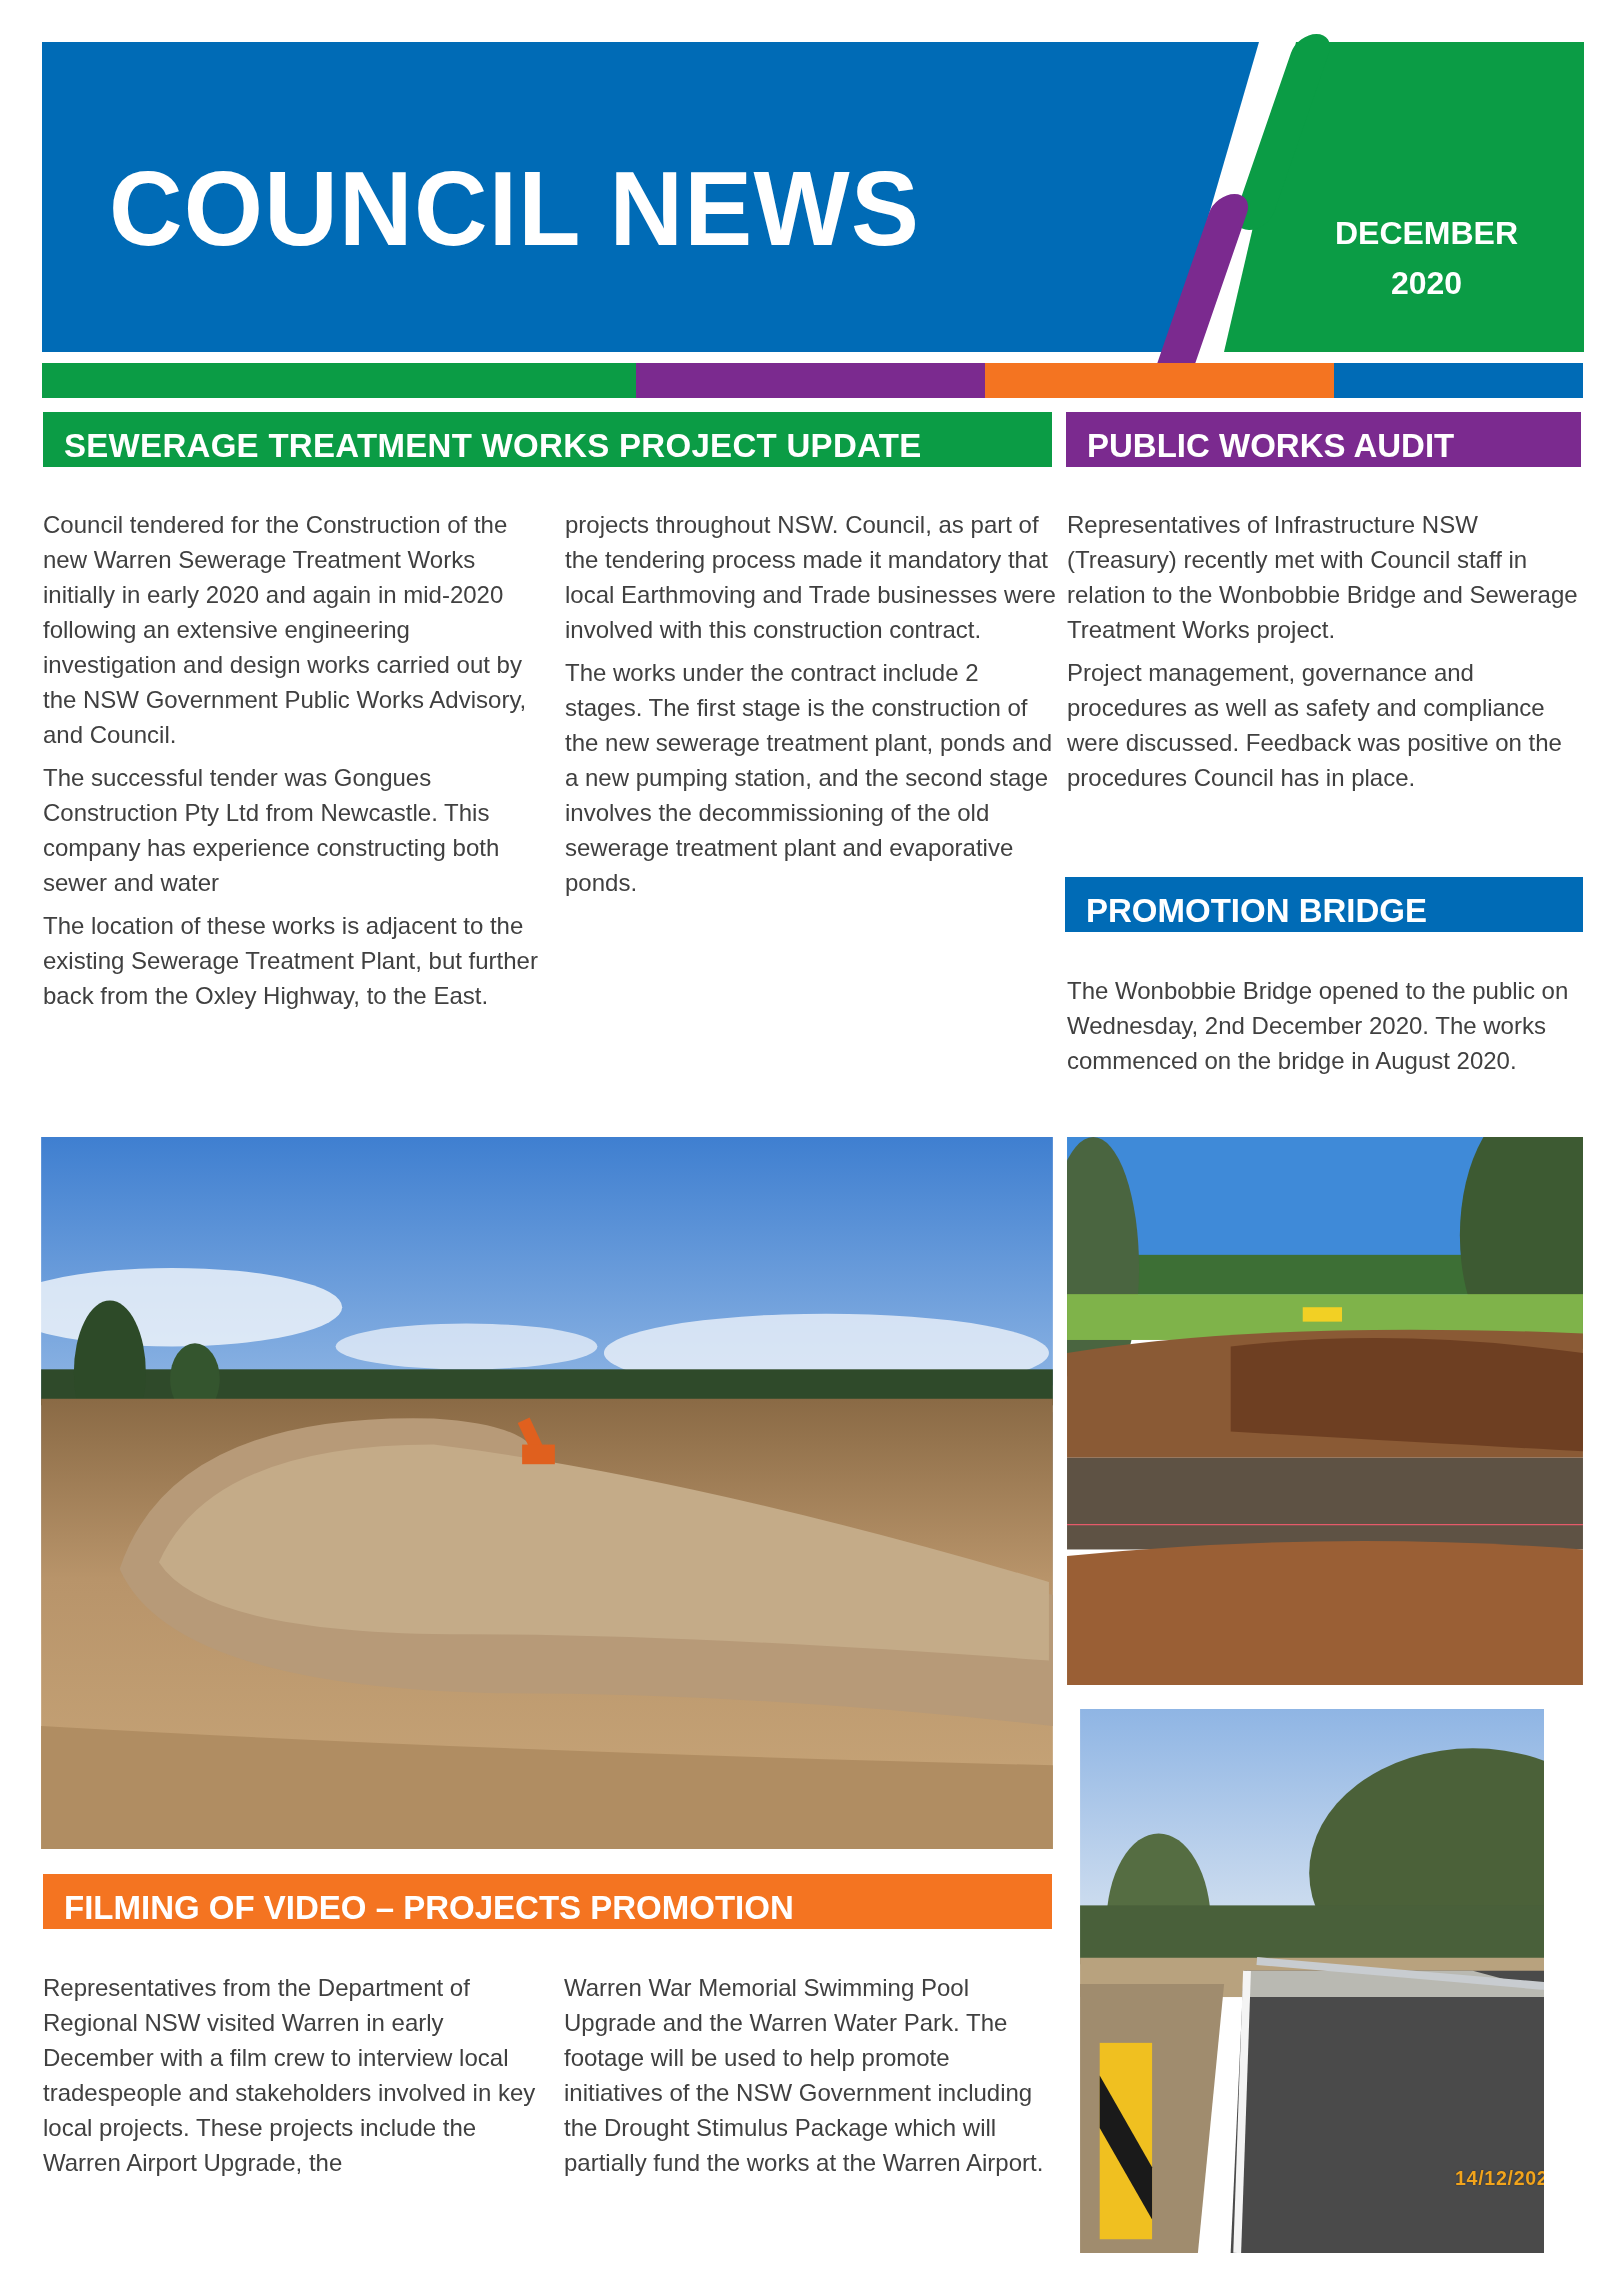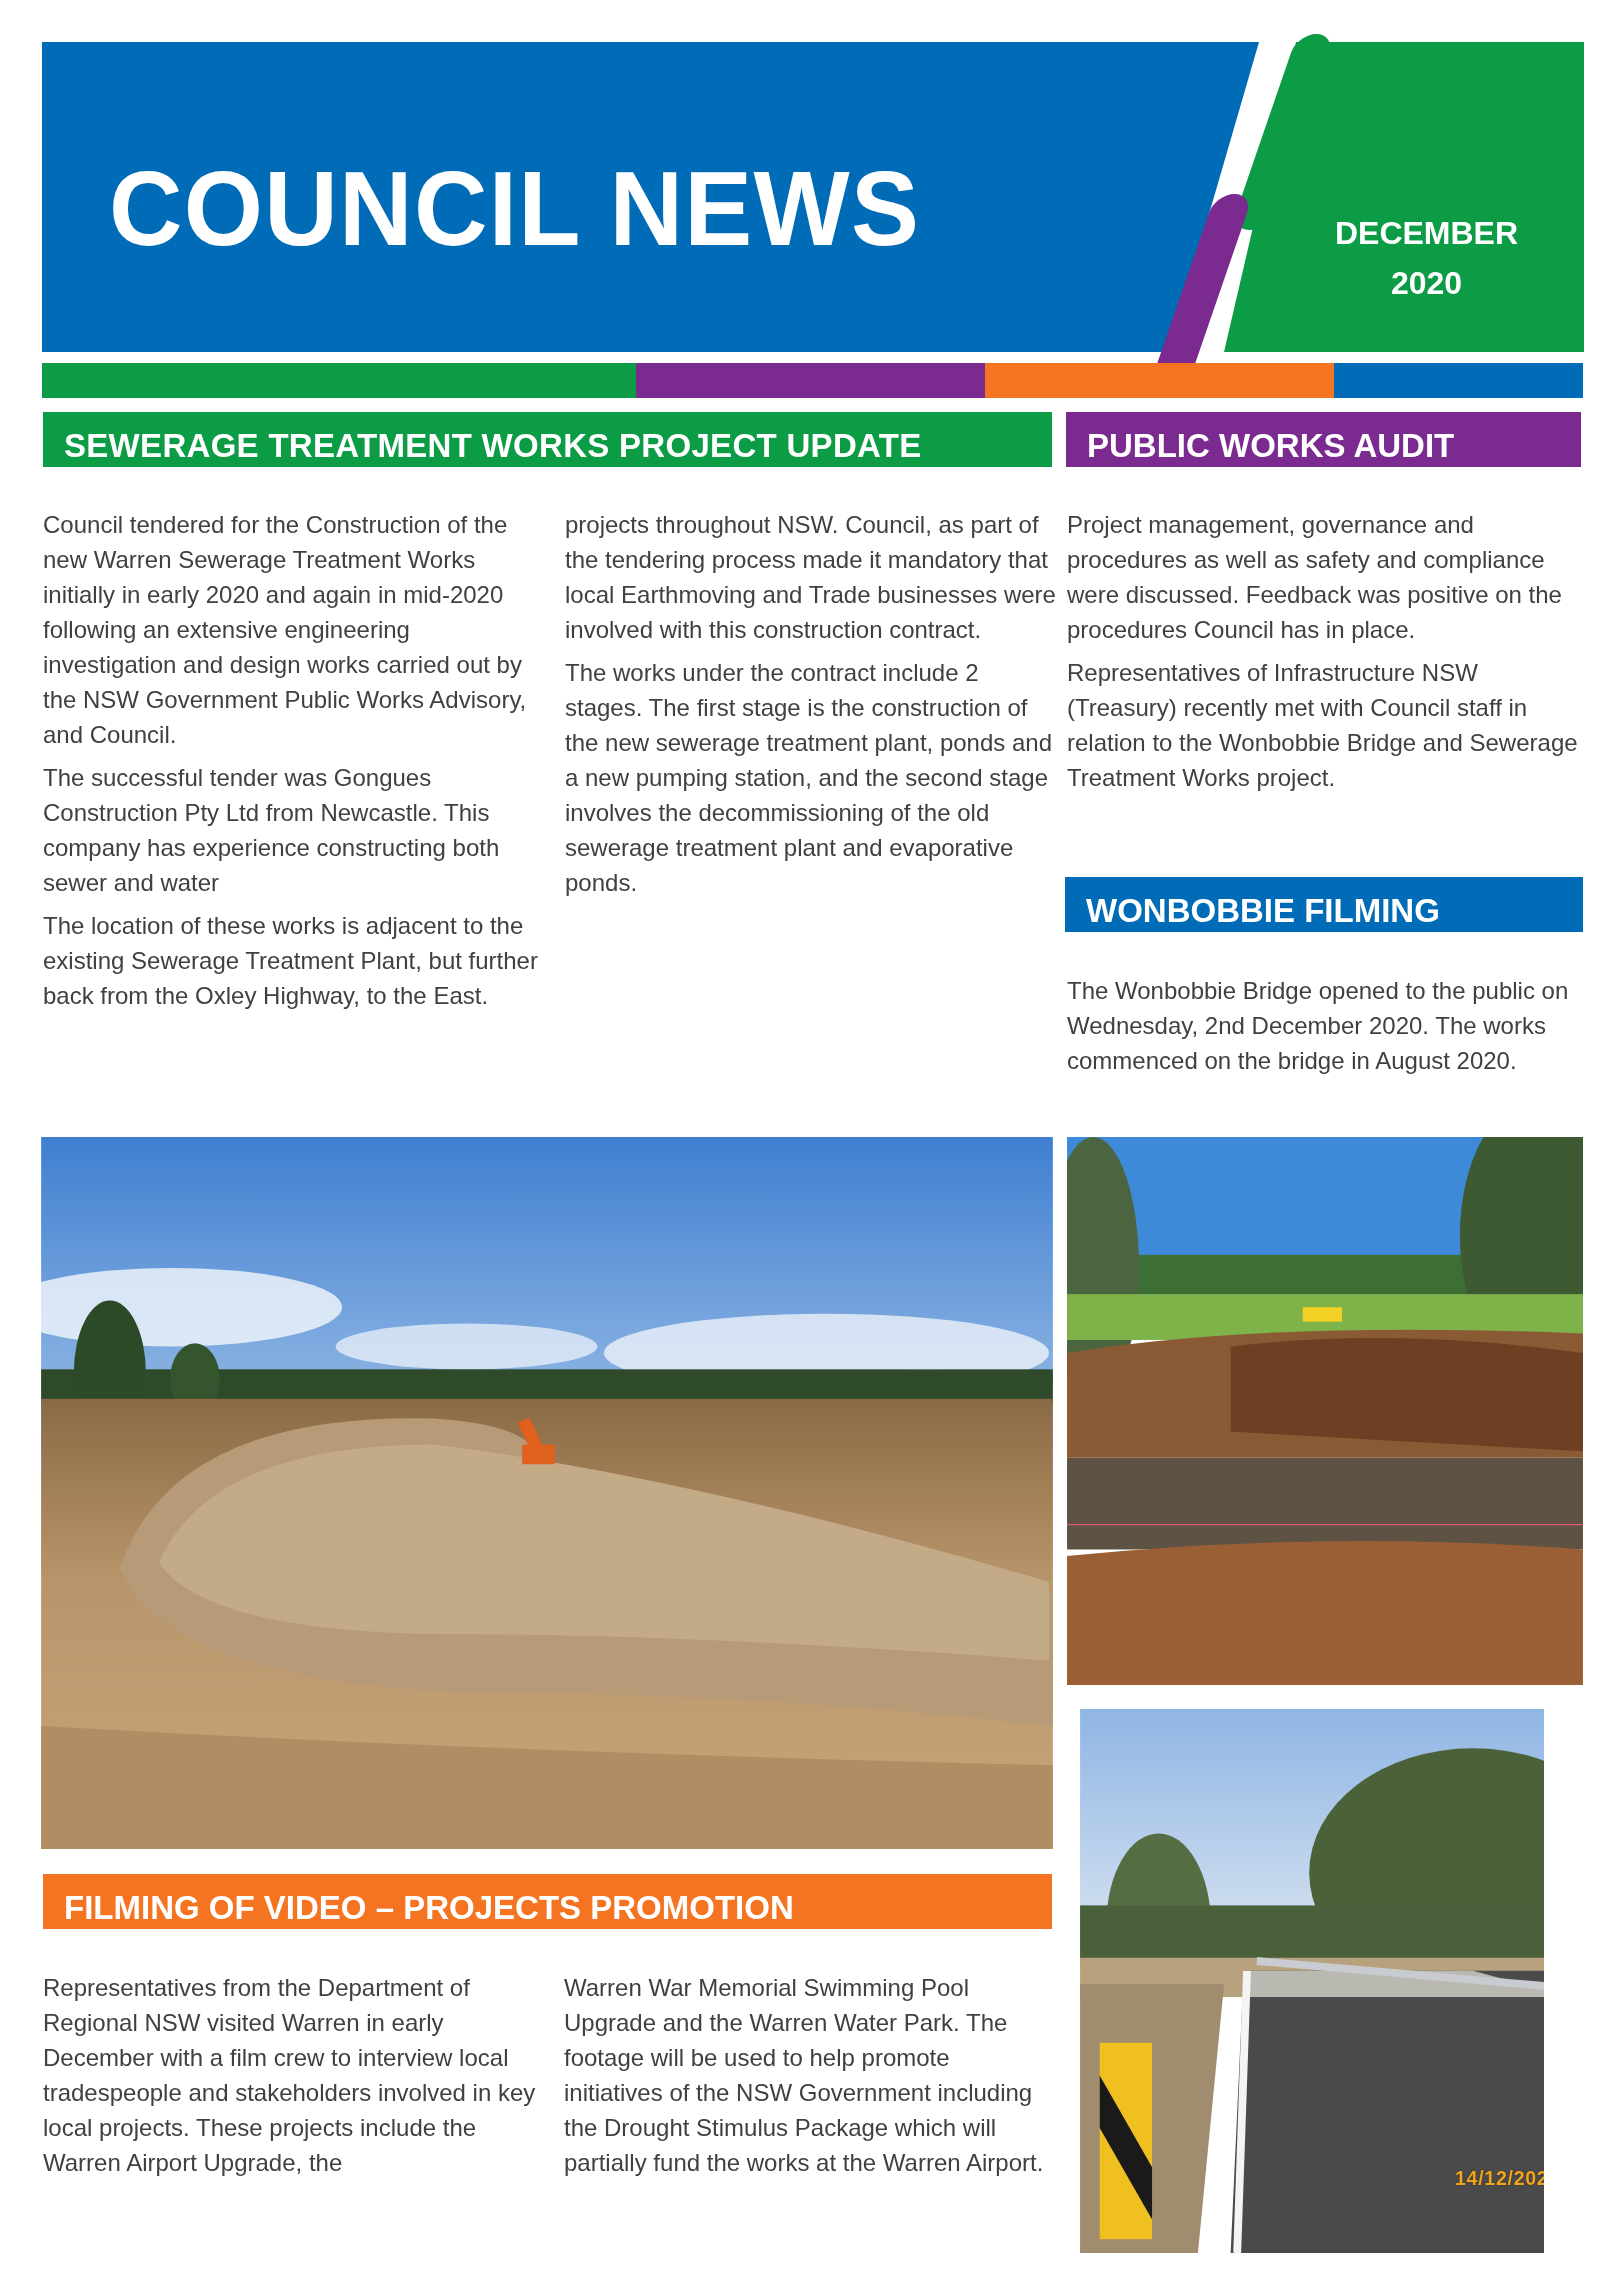--- a/index.html
+++ b/index.html
@@ -48,25 +48,25 @@
   <p>The location of these works is adjacent to the existing Sewerage Treatment Plant, but further back from the Oxley Highway, to the East.</p>
 </div>
 
 <div class="abs body-col" style="left:565px;top:507px;width:494px;">
   <p>projects throughout NSW. Council, as part of the tendering process made it mandatory that local Earthmoving and Trade businesses were involved with this construction contract.</p>
   <p>The works under the contract include 2 stages. The first stage is the construction of the new sewerage treatment plant, ponds and a new pumping station, and the second stage involves the decommissioning of the old sewerage treatment plant and evaporative ponds.</p>
 </div>
 
 <div class="abs heading" style="left:1066px;top:412px;width:515px;background:#7b2a8f;">PUBLIC WORKS AUDIT</div>
 <div class="abs body-col" style="left:1067px;top:507px;width:517px;">
+  <p>Representatives of Infrastructure NSW (Treasury) recently met with Council staff in relation to the Wonbobbie Bridge and Sewerage Treatment Works project.</p>
   <p>Project management, governance and procedures as well as safety and compliance were discussed. Feedback was positive on the procedures Council has in place.</p>
-  <p>Representatives of Infrastructure NSW (Treasury) recently met with Council staff in relation to the Wonbobbie Bridge and Sewerage Treatment Works project.</p>
 </div>
 
-<div class="abs heading" style="left:1065px;top:877px;width:518px;background:#006bb6;">WONBOBBIE FILMING</div>
+<div class="abs heading" style="left:1065px;top:877px;width:518px;background:#006bb6;">PROMOTION BRIDGE</div>
 <div class="abs body-col" style="left:1067px;top:973px;width:517px;">
   <p>The Wonbobbie Bridge opened to the public on Wednesday, 2nd December 2020. The works commenced on the bridge in August 2020.</p>
 </div>
 
 <div class="abs photo" style="left:41px;top:1137px;width:1012px;height:712px;">
   <svg width="1012" height="712" viewBox="0 0 1546 1088">
     <defs>
       <linearGradient id="sky1" x1="0" y1="0" x2="0" y2="1">
         <stop offset="0" stop-color="#3f7fd0"></stop>
         <stop offset="0.7" stop-color="#a9c7ea"></stop>

